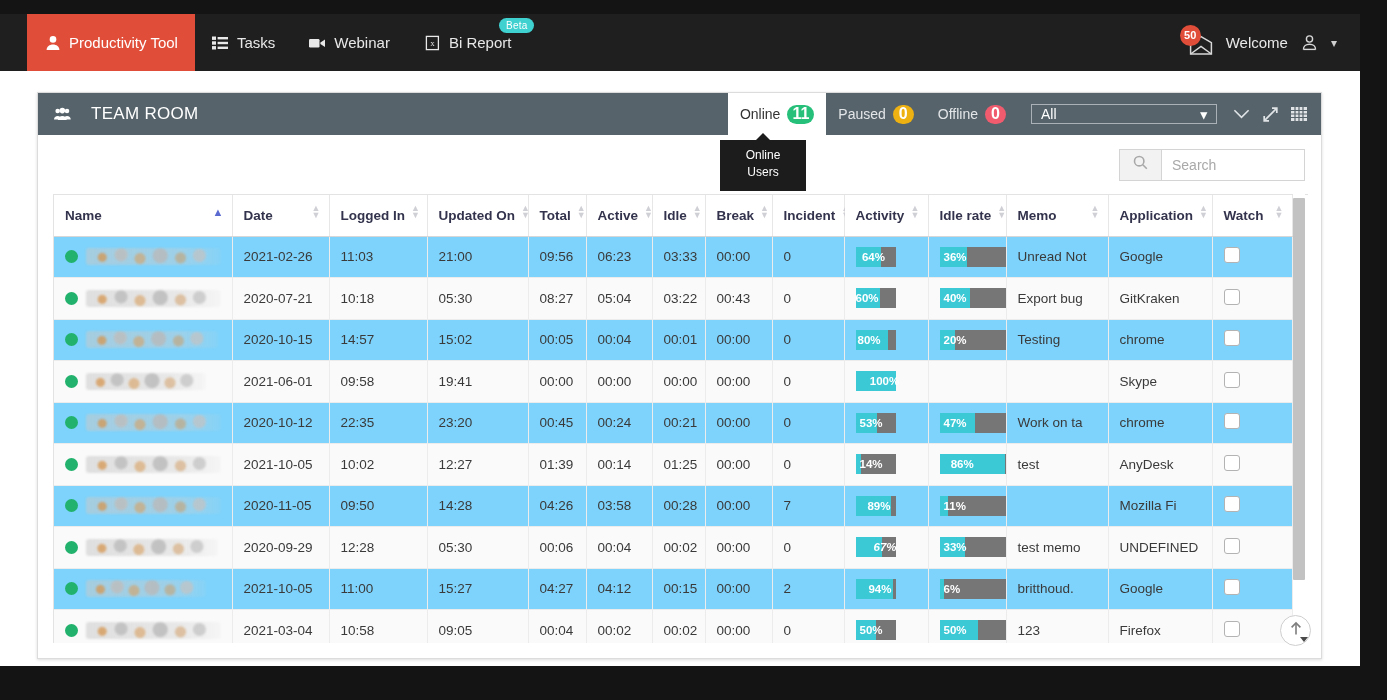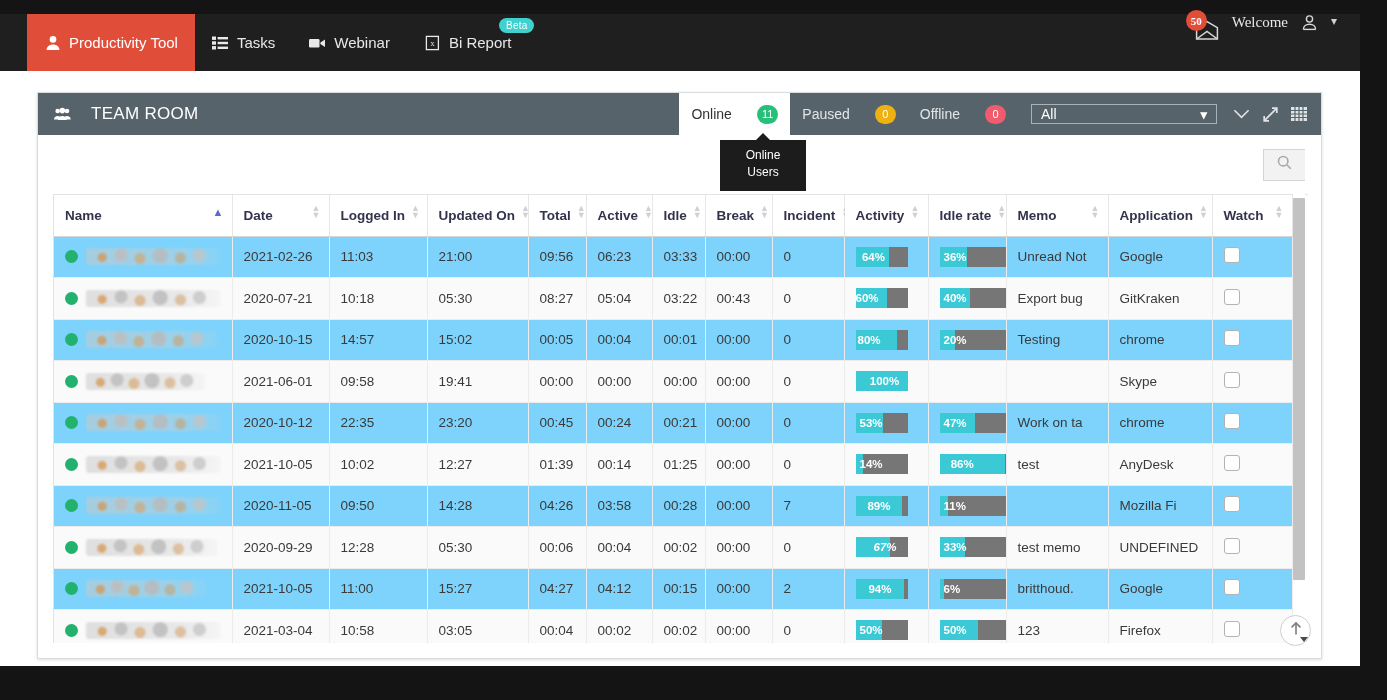--- a/index.html
+++ b/index.html
@@ -67,25 +67,25 @@
     font-size: 10px;
     border-radius: 9px;
     padding: 2px 7px 2px 7px;
     line-height: 1.1;
     letter-spacing: .2px;
   }
 
   .nav-right {
     margin-left: auto;
     display: flex;
+    align-items: center;
     gap: 13px;
     padding-right: 23px;
     color: #e8e8e8;
     font-size: 15px;
-    font-family: Liberation Serif, serif;
   }
   .mail-wrap { position: relative; width: 30px; height: 28px; }
   .mail-count {
     position: absolute;
     left: -3px; top: -4px;
     background: #e04e39;
     color: #fff;
     border-radius: 50%;
     min-width: 21px; height: 21px;
     font-size: 11px;
@@ -158,25 +158,25 @@
     left: 50%; bottom: -8px;
     transform: translateX(-50%);
     width: 0; height: 0;
     border-left: 8px solid transparent;
     border-right: 8px solid transparent;
     border-top: 8px solid #ffffff;
   }
   .pill {
     border-radius: 10px;
     color: #ffffff;
-    font-size: 11px;
-    font-weight: normal;
+    font-size: 16px;
+    font-weight: bold;
     min-width: 21px; height: 19px;
     padding: 0 5px;
-    display: flex; align-items: center; justify-content: center; margin-left: 18px;
+    display: flex; align-items: center; justify-content: center;
   }
   .pill.green { background: #27c07a; }
   .pill.yellow { background: #edb111; }
   .pill.red { background: #f15b6e; }
 
   .filter-select {
     width: 186px; height: 20px;
     background: transparent;
     border: 1px solid #aab2b7;
     color: #ffffff;
@@ -346,21 +346,21 @@
   }
   .bar .lbl {
     position: relative;
     z-index: 2;
     color: #ffffff;
     font-size: 11.5px;
     font-weight: bold;
     padding-left: 4px;
     white-space: nowrap;
   }
-  .bar.act { width: 52px; }
+  .bar.act { width: 40px; }
   .bar.idl { width: 76px; }
 
   .chk {
     width: 16px; height: 16px;
     border: 1px solid #b3b3b3;
     border-radius: 3px;
     background: #fff;
     display: inline-block;
     cursor: pointer;
   }
@@ -554,20 +554,21 @@
     <div class="search-row">
       <div class="search-group">
         <div class="search-btn">
           <span>
             <svg width="15" height="15" viewBox="0 0 15 15" fill="none" stroke="#a8a8a8" stroke-width="1.6">
               <circle cx="6.2" cy="6.2" r="4.7"></circle>
                 <path d="M9.8 9.8l4 4"></path>
             </svg>
           </span>
         </div>
+        <input class="search-input" type="text" placeholder="Search" value="" style="">
       </div>
     </div>
 
     <div class="table-wrap">
       <table class="grid">
         <colgroup>
           <col style="width:178px">
             <col style="width:97px">
             <col style="width:98px">
             <col style="width:101px">
@@ -988,21 +989,21 @@
             </tr>
             <tr class="alt">
               <td>
                 <div class="name-cell">
                   <span class="dot-online"></span>
                   <span class="blur-name w5"></span>
                 </div>
               </td>
               <td>2021-03-04</td>
               <td>10:58</td>
-              <td>03:05</td>
+              <td>09:05</td>
               <td>00:04</td>
               <td>00:02</td>
               <td>00:02</td>
               <td>00:00</td>
               <td>0</td>
               <td>
                 <div class="bar act">
                   <span class="fill" style="width:50%"></span>
                   <span class="lbl" style="">50%</span>
                 </div>

